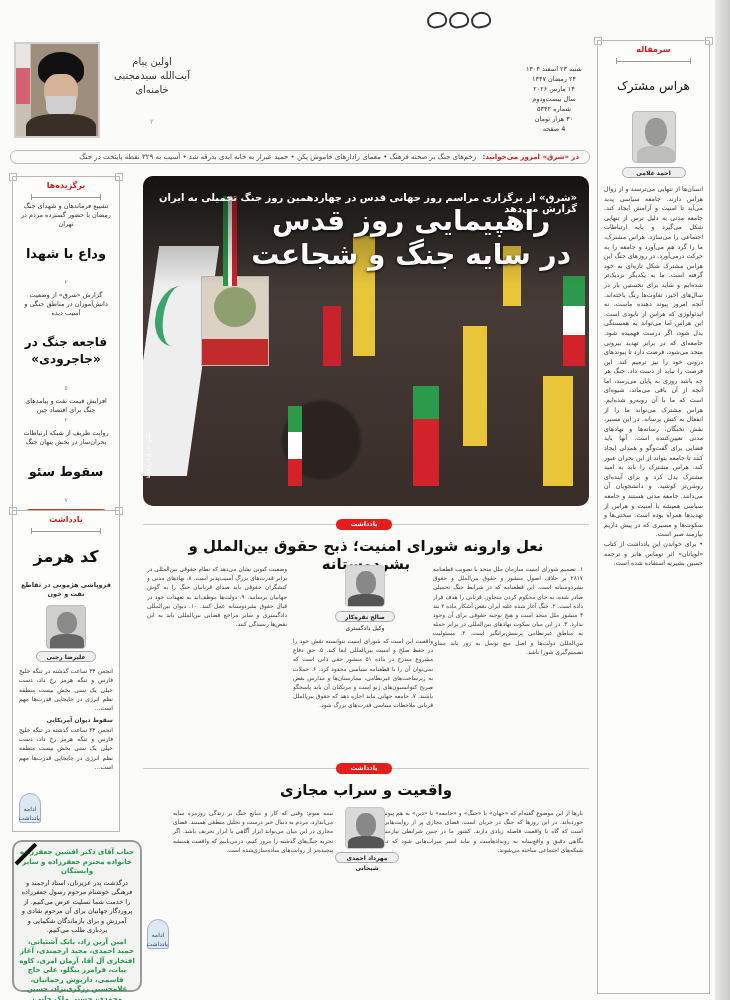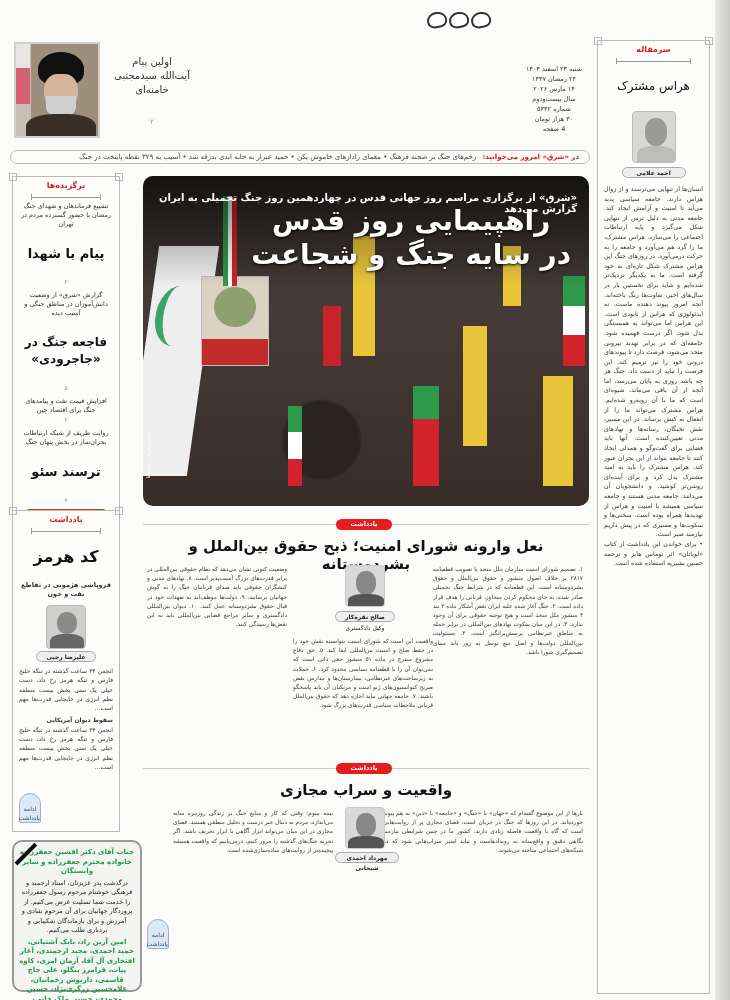--- a/index.html
+++ b/index.html
@@ -140,35 +140,35 @@
       <span>• برای خواندن این یادداشت از کتاب «لویاتان» اثر توماس هابز و ترجمه حسین بشیریه استفاده شده است.</span>
     </div>
   </div>
 
   <div class="box left1">
     <div class="kicker" style="margin-top:4px">برگزیده‌ها</div>
     <div class="rule"></div>
 
     <div>
       <div class="sm">تشییع فرماندهان و شهدای جنگ رمضان با حضور گسترده مردم در تهران</div>
-      <div class="hd">پیام با شهدا</div>
+      <div class="hd">وداع با شهدا</div>
       <div class="pgno">۲</div>
     </div>
     <div>
       <div class="sm">گزارش «شرق» از وضعیت دانش‌آموزان در مناطق جنگی و آسیب دیده</div>
       <div class="hd" style="font-size:12px">فاجعه جنگ در «جاجرودی»</div>
       <div class="pgno">۵</div>
     </div>
     <div>
       <div class="sm">افزایش قیمت نفت و پیامدهای جنگ برای اقتصاد چین</div>
       <div class="pgno">۲</div>
     </div>
     <div>
       <div class="sm">روایت ظریف از شبکه ارتباطات بحران‌ساز در بخش پنهان جنگ</div>
-      <div class="hd">ترسند سئو</div>
+      <div class="hd">سقوط سئو</div>
       <div class="pgno">۷</div>
     </div>
 
     <span class="red-pill">نگاه</span>
     <div>
       <div class="hd" style="font-size:11px">ما را چه شود؟</div>
       <div class="sm">یادداشتی از پویا صحنه‌آهی</div>
       <div class="pgno">۸</div>
     </div>
     <div>

